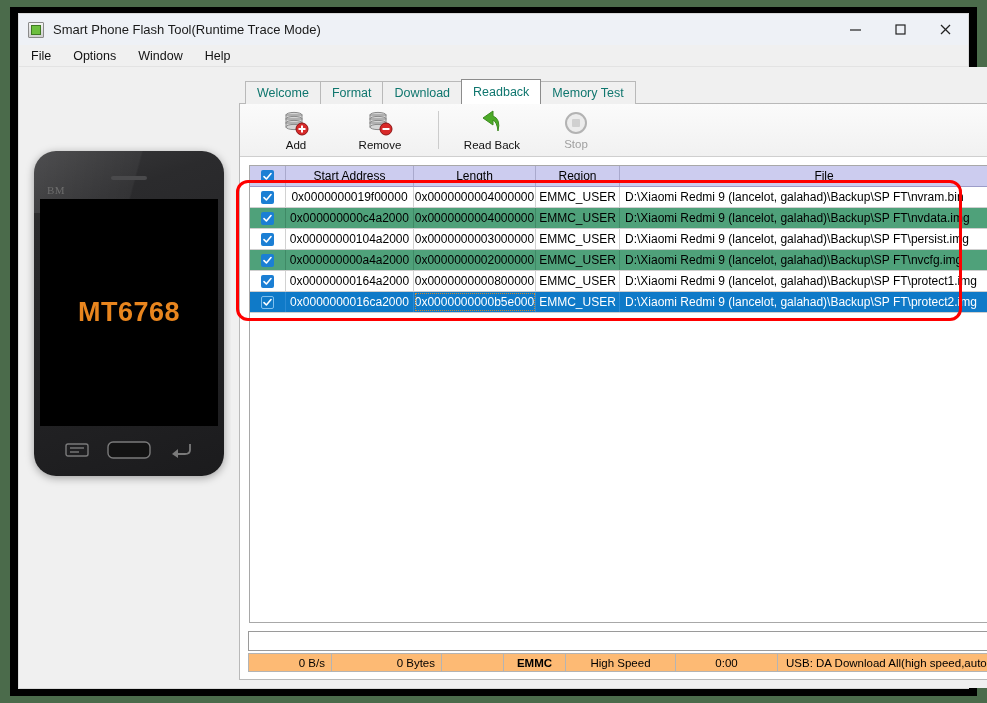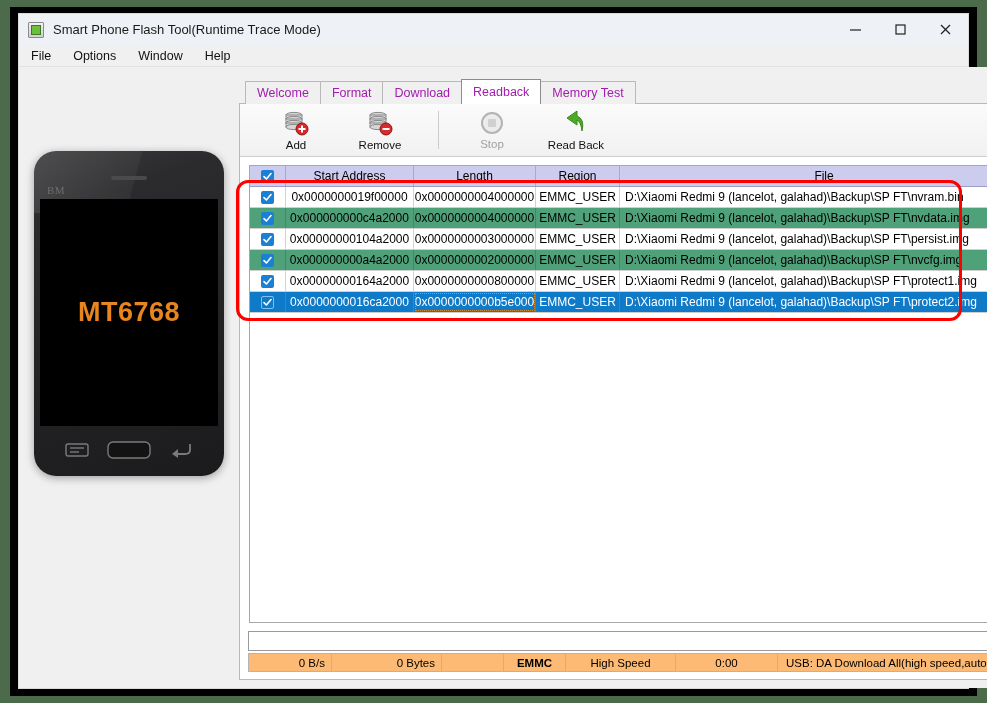--- a/index.html
+++ b/index.html
@@ -185,21 +185,21 @@
     display: flex;
     align-items: flex-end;
     height: 25px;
     flex: 0 0 auto;
     padding-left: 6px;
     position: relative;
     z-index: 2;
   }
   .tab {
     font-size: 12.5px;
-    color: #a21caf;
+    color: #0f766e;
     padding: 4px 11px 4px 11px;
     height: 23px;
     line-height: 15px;
     background: #f0f0f0;
     border: 1px solid #b9b9b9;
     border-bottom: none;
     margin-right: -1px;
     white-space: nowrap;
   }
   .tab.active {
@@ -482,33 +482,33 @@
                   <ellipse cx="11" cy="17" rx="8" ry="2.6"></ellipse>
                 </g>
                 <circle cx="19" cy="19" r="6" fill="#d82a2a" stroke="#8c1414" stroke-width="1"></circle>
                 <line x1="15.5" y1="19" x2="22.5" y2="19" stroke="#fff" stroke-width="2"></line>
               </svg>
               <div class="tool-label">Remove</div>
             </div>
 
             <div class="tool-sep"></div>
 
+            <div class="tool-btn">
+              <svg width="28" height="26" viewBox="0 0 28 26">
+                <path d="M20 21 Q23 9 15 6 L15 1 L5 8 L15 15 L15 10 Q19 12 20 21 Z" fill="#4caa28" stroke="#3c8a1f" stroke-width="1" stroke-linejoin="round"></path>
+              </svg>
+              <div class="tool-label">Read Back</div>
+            </div>
+
             <div class="tool-btn disabled">
               <svg width="24" height="24" viewBox="0 0 24 24">
                 <circle cx="12" cy="12" r="10" fill="#ececec" stroke="#b3b3b3" stroke-width="2"></circle>
                 <rect x="8" y="8" width="8" height="8" rx="1" fill="#d0d0d0"></rect>
               </svg>
               <div class="tool-label">Stop</div>
-            </div>
-
-            <div class="tool-btn">
-              <svg width="28" height="26" viewBox="0 0 28 26">
-                <path d="M20 21 Q23 9 15 6 L15 1 L5 8 L15 15 L15 10 Q19 12 20 21 Z" fill="#4caa28" stroke="#3c8a1f" stroke-width="1" stroke-linejoin="round"></path>
-              </svg>
-              <div class="tool-label">Read Back</div>
             </div>
           </div>
 
           <div id="grid-wrap">
 
             <div id="grid-header">
               <div class="hc col-chk">
                 <div class="chk">
                   <svg width="9" height="9" viewBox="0 0 9 9">
                       <path d="M1 4.6 L3.4 7 L8 1.6" fill="none" stroke="#fff" stroke-width="1.6" stroke-linecap="round" stroke-linejoin="round"></path>

